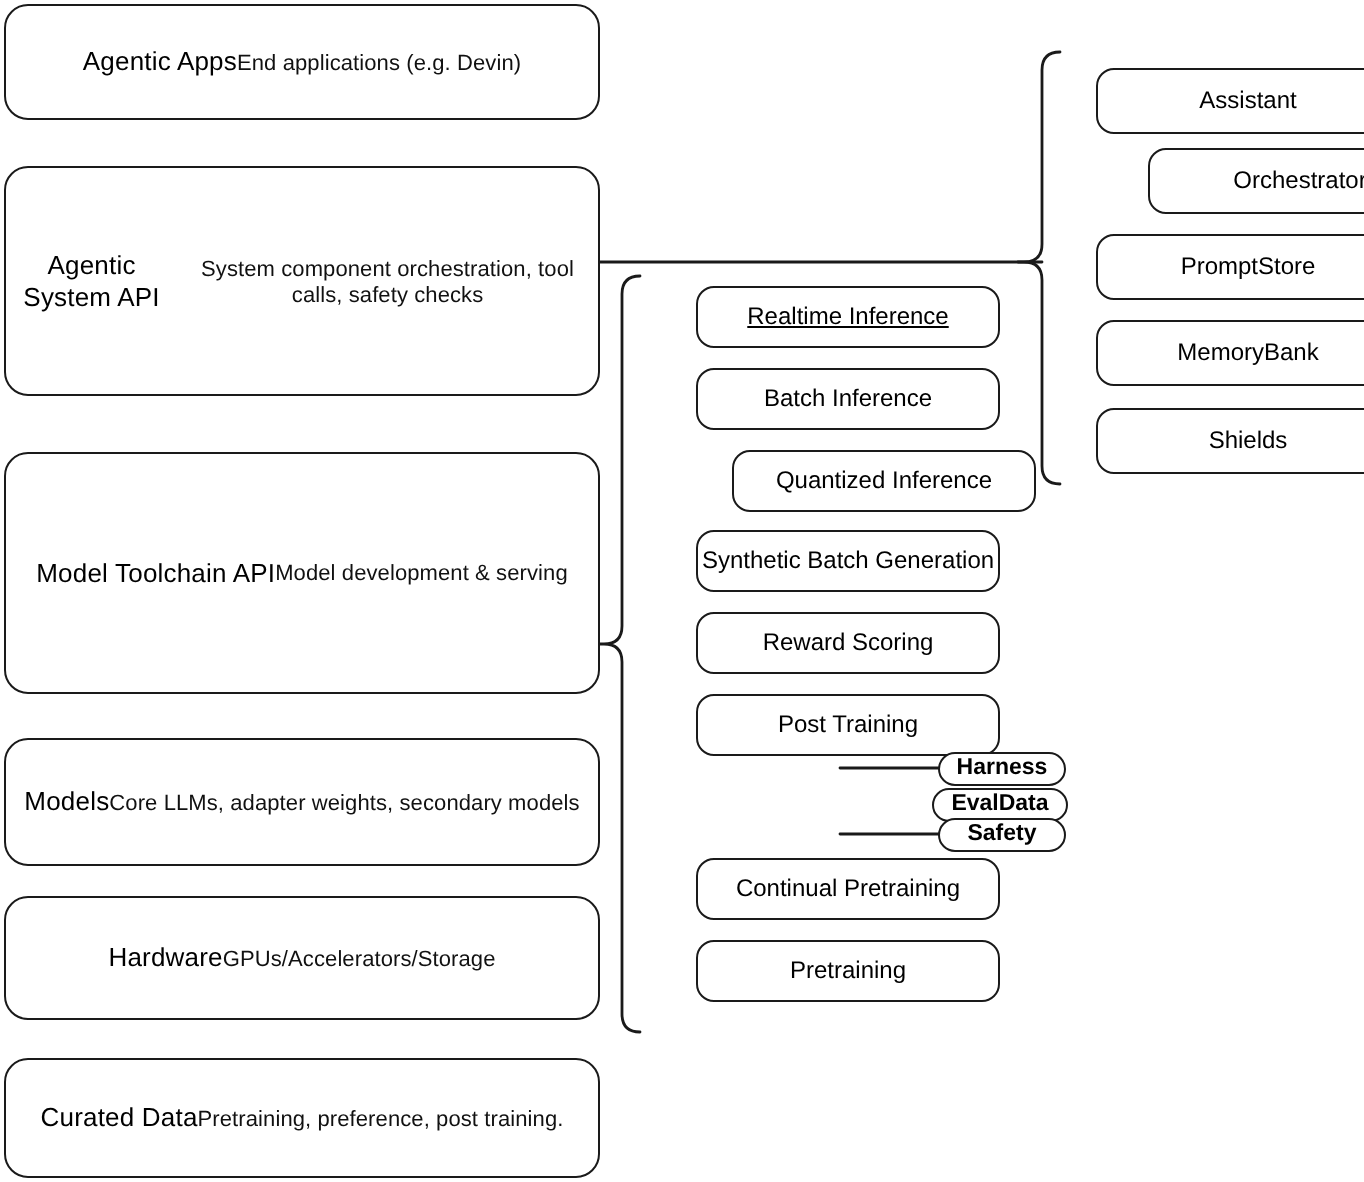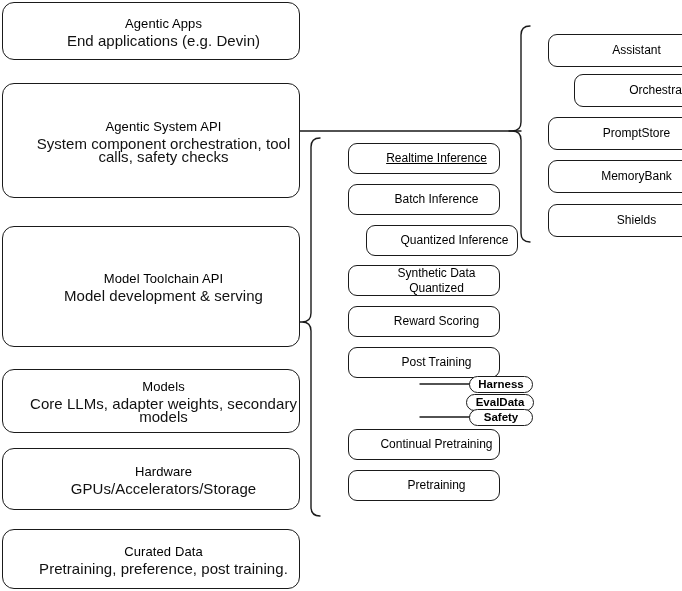--- a/index.html
+++ b/index.html
@@ -20,36 +20,36 @@
     left: 0; top: 0;
     width: 682px;
     height: 591px;
   }
   .node {
     position: absolute;
     box-sizing: border-box;
     background: #ffffff;
     border: 1.4px solid #1a1a1a;
     display: flex;
-    flex-direction: column;
+    flex-direction: row;
+    align-items: center;
     justify-content: center;
     text-align: center;
-    padding-left: 25px;
   }
   .stack-node {
     border-radius: 12px;
   }
   .stack-title {
     font-size: 13px;
     line-height: 16px;
     color: #000;
     letter-spacing: 0.1px;
   }
   .stack-sub {
-    font-size: 15px;
+    font-size: 11px;
     line-height: 13px;
     color: #111;
     margin-top: 2px;
     letter-spacing: 0.05px;
   }
   .api-node {
     border-radius: 9px;
     margin-left: 18px;
   }
   .api-label {
@@ -116,21 +116,21 @@
     <div class="node api-node" style="left: 330px; top: 143px; width: 152px; height: 31px; text-decoration: underline;">
       <div class="api-label">Realtime Inference</div>
     </div>
     <div class="node api-node" style="left: 330px; top: 184px; width: 152px; height: 31px;">
       <div class="api-label">Batch Inference</div>
     </div>
     <div class="node api-node" style="left: 348px; top: 225px; width: 152px; height: 31px;">
       <div class="api-label">Quantized Inference</div>
     </div>
     <div class="node api-node" style="left: 330px; top: 265px; width: 152px; height: 31px;">
-      <div class="api-label">Synthetic Data Quantized</div>
+      <div class="api-label">Synthetic Batch Generation</div>
     </div>
     <div class="node api-node" style="left: 330px; top: 306px; width: 152px; height: 31px;">
       <div class="api-label">Reward Scoring</div>
     </div>
     <div class="node api-node" style="left: 330px; top: 347px; width: 152px; height: 31px;">
       <div class="api-label">Post Training</div>
     </div>
     <div class="node api-node" style="left: 330px; top: 429px; width: 152px; height: 31px;">
       <div class="api-label">Continual Pretraining</div>
     </div>

